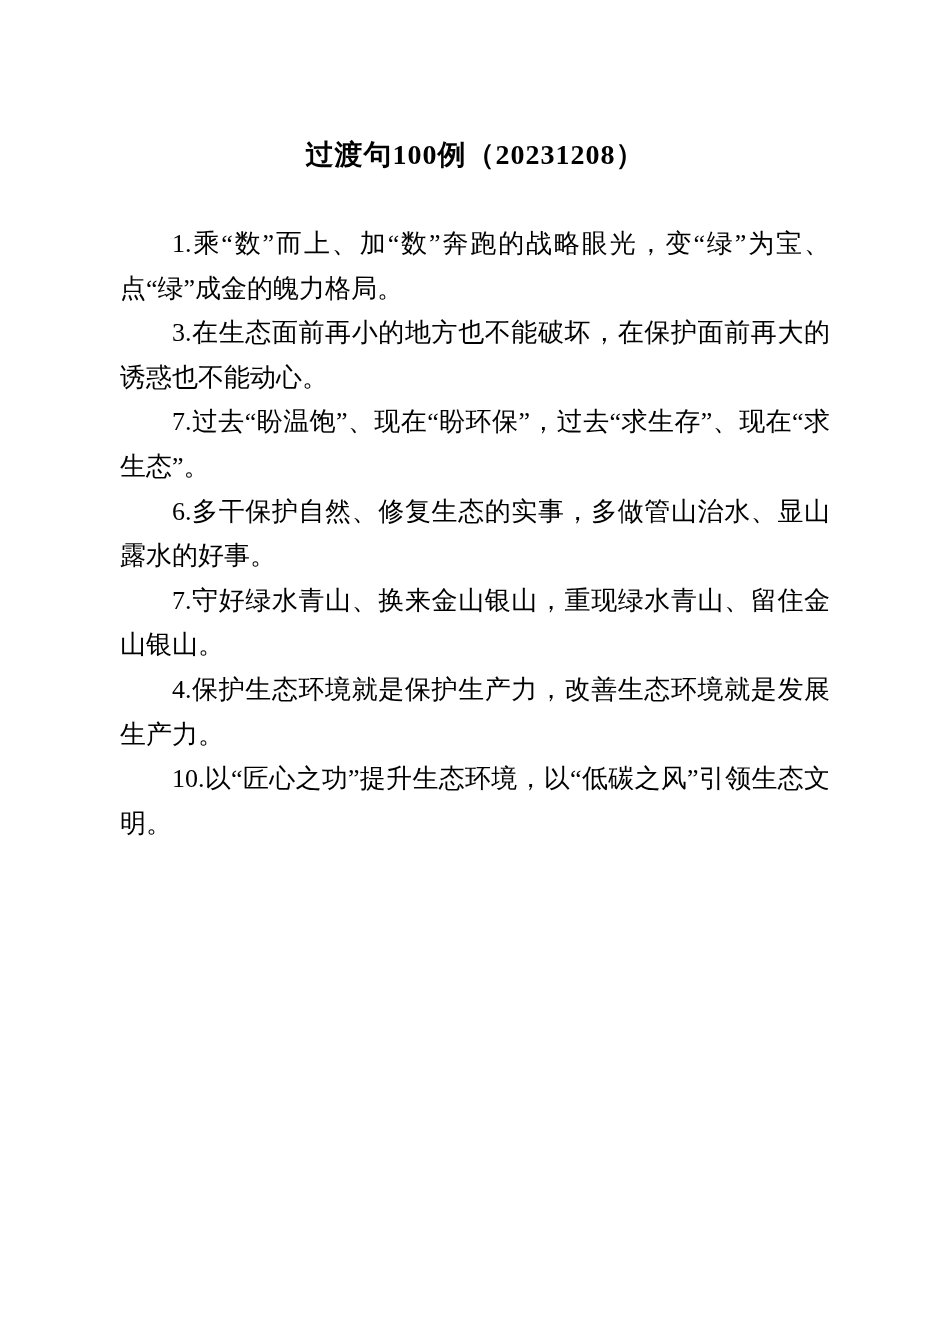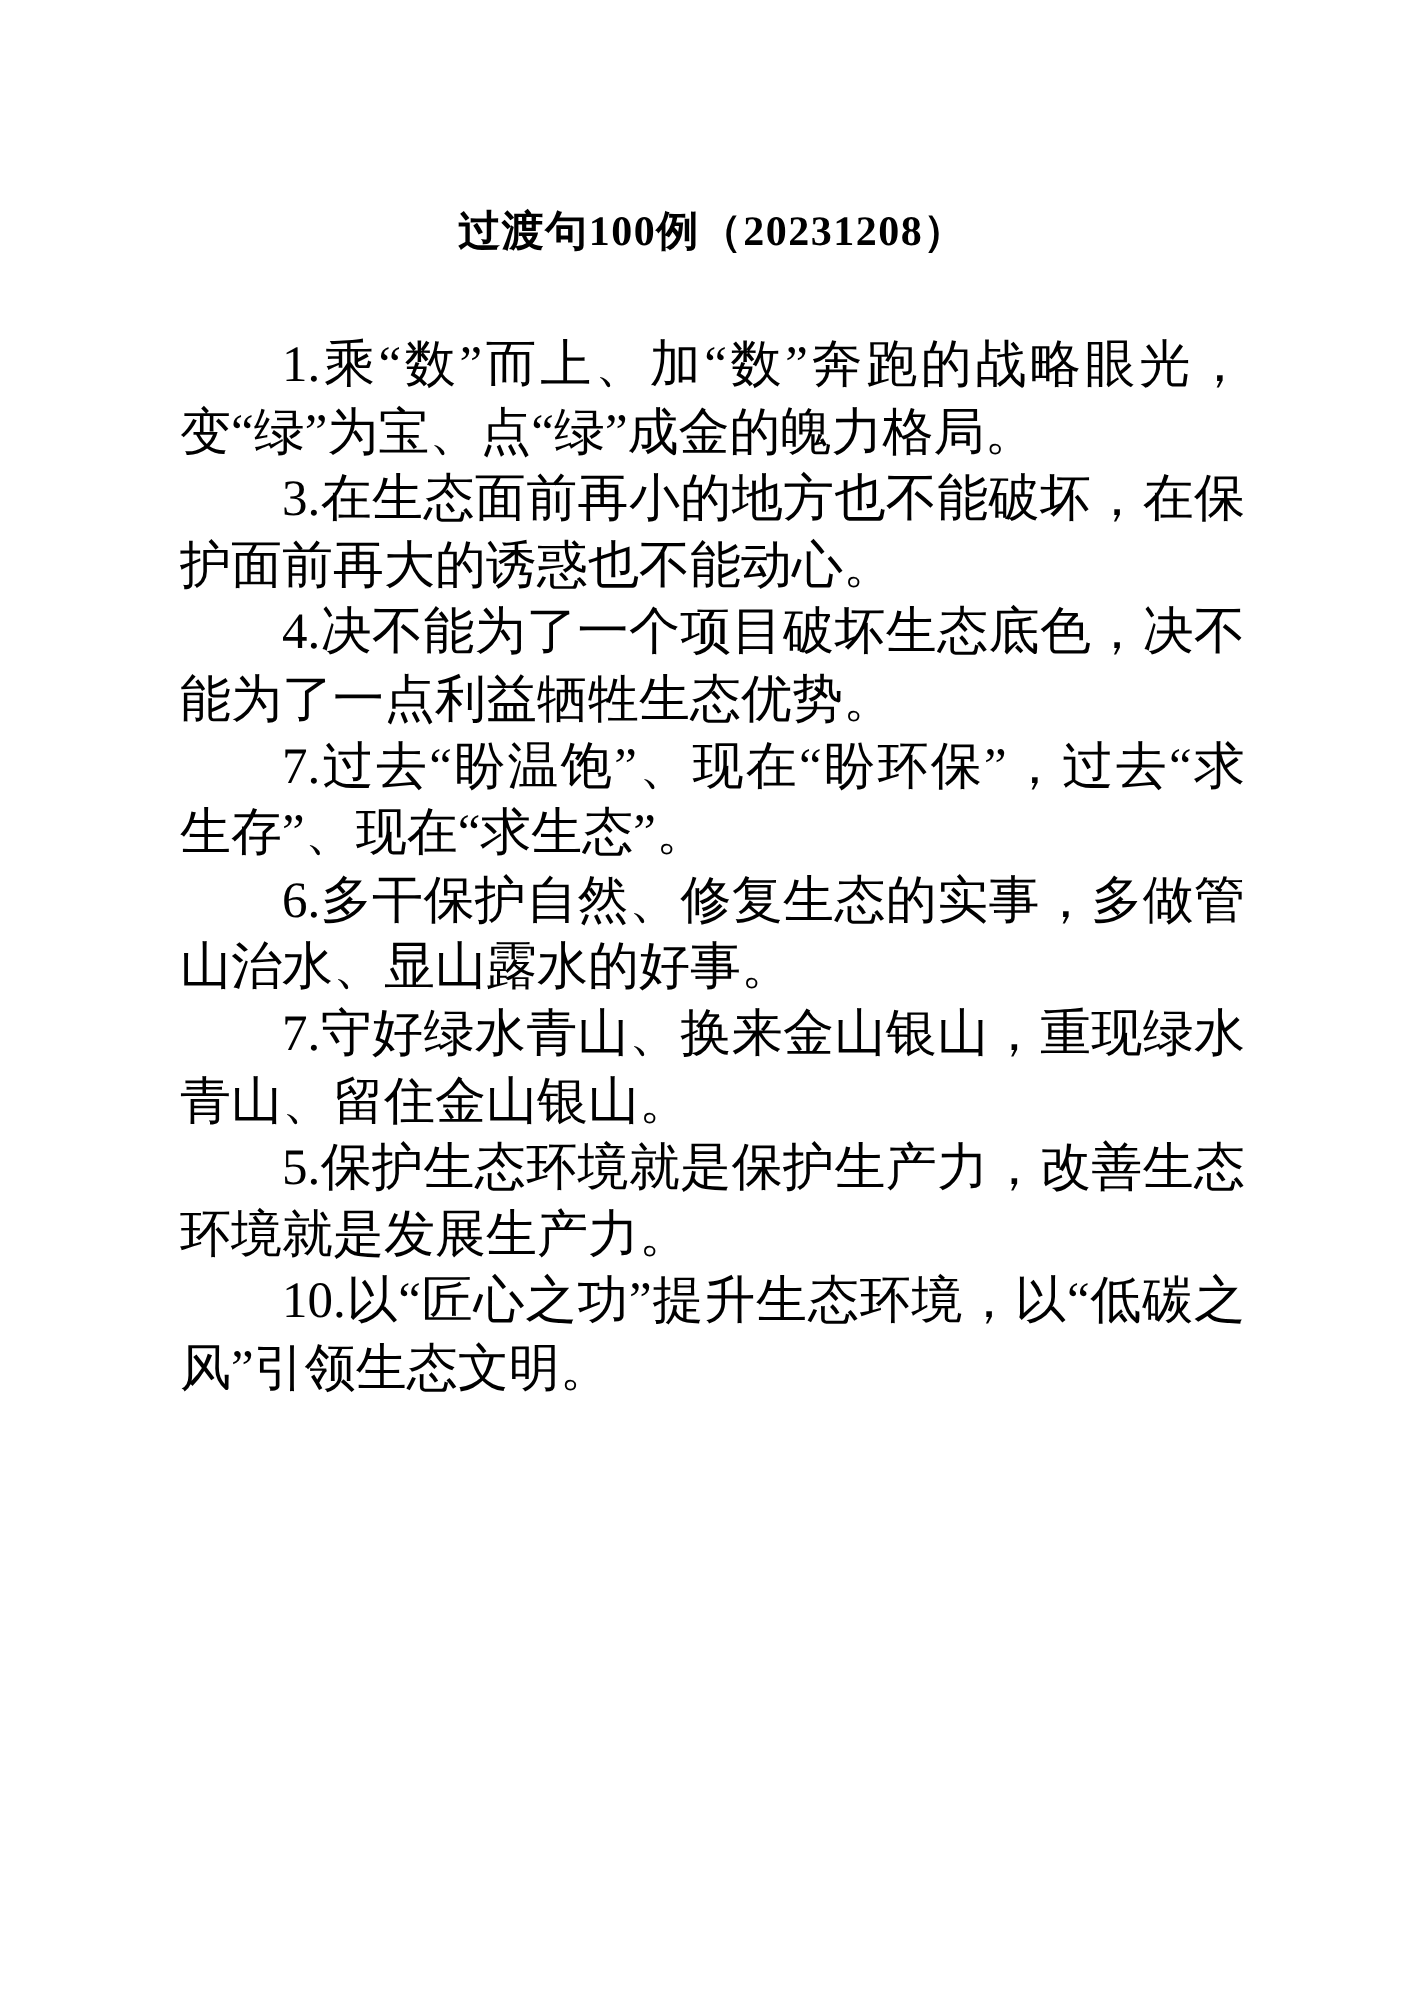--- a/index.html
+++ b/index.html
@@ -23,21 +23,21 @@
     font-size: 28px;
     line-height: 1.0;
     font-weight: bold;
     color: #000000;
     letter-spacing: 1px;
     font-family: "Liberation Serif", "DejaVu Serif", serif;
   }
   .doc-body {
     width: 710px;
     margin: 53px auto 0 auto;
-    font-size: 34px;
+    font-size: 26px;
     line-height: 44.6px;
     text-align: justify;
     color: #000000;
   }
   .doc-body p {
     margin: 0;
     padding: 0;
     text-indent: 2em;
     
     font-weight: 400;
@@ -45,20 +45,19 @@
 </style>
 </head>
 <body>
 
 <div class="page">
   <h1 class="doc-title">过渡句100例（20231208）</h1>
 
   <div class="doc-body">
     <p>1.乘“数”而上、加“数”奔跑的战略眼光，变“绿”为宝、点“绿”成金的魄力格局。</p>
     <p>3.在生态面前再小的地方也不能破坏，在保护面前再大的诱惑也不能动心。</p>
-    <p>4.决不能为了一个项目破坏生态底色，决不能为了一点利益牺牲生态优势。</p>
     <p>7.过去“盼温饱”、现在“盼环保”，过去“求生存”、现在“求生态”。</p>
     <p>6.多干保护自然、修复生态的实事，多做管山治水、显山露水的好事。</p>
     <p>7.守好绿水青山、换来金山银山，重现绿水青山、留住金山银山。</p>
-    <p>5.保护生态环境就是保护生产力，改善生态环境就是发展生产力。</p>
+    <p>4.保护生态环境就是保护生产力，改善生态环境就是发展生产力。</p>
     <p>10.以“匠心之功”提升生态环境，以“低碳之风”引领生态文明。</p>
   </div>
 </div>
 
 </body></html>

